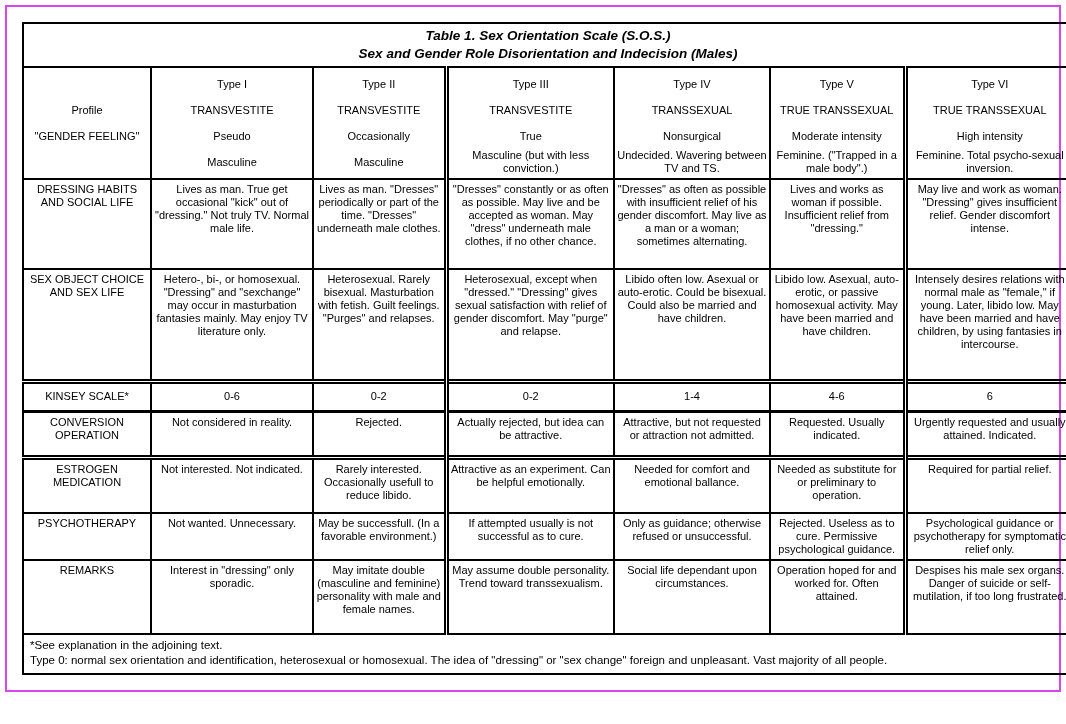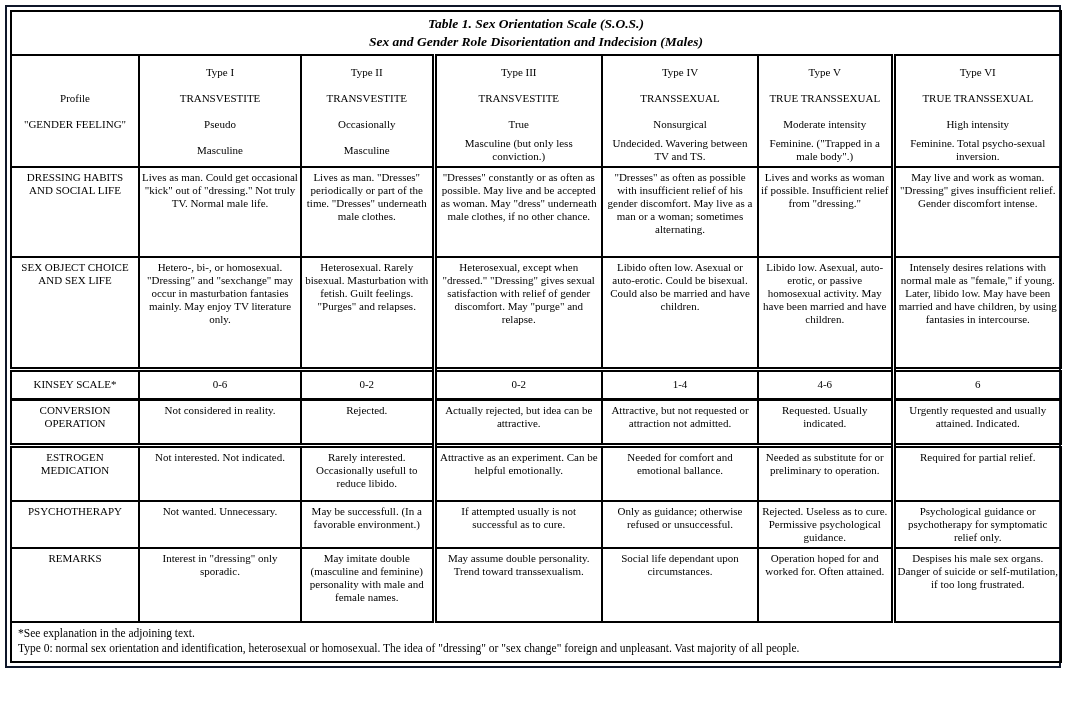--- a/index.html
+++ b/index.html
@@ -1,20 +1,20 @@
 <!DOCTYPE html>
 <html><head>
 <meta charset="utf-8">
 <style>
   html, body { margin:0; padding:0; background:#fff; }
   body {
     width:1066px; height:724px; box-sizing:border-box; padding:5px;
     font-family:"Liberation Sans", sans-serif; color:#000;
   }
-  .frame { border:2px solid #0f172a; padding:3px; box-sizing:border-box;font-family:Liberation Serif, serif; }
+  .frame { border:2px solid #d946ef; padding:15px; box-sizing:border-box; }
   table { border-collapse:collapse; table-layout:fixed; width:1050px; }
   td {
     border:2px solid #000; vertical-align:top; text-align:center;
     font-size:11px; line-height:1.18; padding:3px 2px; overflow:hidden;
     word-wrap:break-word;
   }
   .r-title td { font-weight:bold; font-style:italic; font-size:13.5px; line-height:1.35; vertical-align:middle; }
   .r-title { height:42px; }
   .r-group { height:34px; }
   .grp { font-weight:bold; font-size:12px; vertical-align:middle; }
@@ -74,21 +74,21 @@
     <td>
       <div class="slot">Type II</div>
       <div class="slot">TRANSVESTITE</div>
       <div class="slot">Occasionally</div>
       <div class="slot-last">Masculine</div>
     </td>
     <td class="dbl-l">
       <div class="slot">Type III</div>
       <div class="slot">TRANSVESTITE</div>
       <div class="slot">True</div>
-      <div class="slot-last">Masculine (but only less conviction.)</div>
+      <div class="slot-last">Masculine (but with less conviction.)</div>
     </td>
     <td>
       <div class="slot">Type IV</div>
       <div class="slot">TRANSSEXUAL</div>
       <div class="slot">Nonsurgical</div>
       <div class="slot-last">Undecided. Wavering between TV and TS.</div>
     </td>
     <td>
       <div class="slot">Type V</div>
       <div class="slot">TRUE TRANSSEXUAL</div>
@@ -98,21 +98,21 @@
     <td class="dbl-l">
       <div class="slot">Type VI</div>
       <div class="slot">TRUE TRANSSEXUAL</div>
       <div class="slot">High intensity</div>
       <div class="slot-last">Feminine. Total psycho-sexual inversion.</div>
     </td>
   </tr>
 
   <tr class="r-dressing">
     <td class="lbl">DRESSING HABITS AND SOCIAL LIFE</td>
-    <td>Lives as man. Could get occasional "kick" out of "dressing." Not truly TV. Normal male life.</td>
+    <td>Lives as man. True get occasional "kick" out of "dressing." Not truly TV. Normal male life.</td>
     <td>Lives as man. "Dresses" periodically or part of the time. "Dresses" underneath male clothes.</td>
     <td class="dbl-l">"Dresses" constantly or as often as possible. May live and be accepted as woman. May "dress" underneath male clothes, if no other chance.</td>
     <td>"Dresses" as often as possible with insufficient relief of his gender discomfort. May live as a man or a woman; sometimes alternating.</td>
     <td>Lives and works as woman if possible. Insufficient relief from "dressing."</td>
     <td class="dbl-l">May live and work as woman. "Dressing" gives insufficient relief. Gender discomfort intense.</td>
   </tr>
 
   <tr class="r-sexobj">
     <td class="lbl">SEX OBJECT CHOICE AND SEX LIFE</td>
     <td>Hetero-, bi-, or homosexual. "Dressing" and "sexchange" may occur in masturbation fantasies mainly. May enjoy TV literature only.</td>

